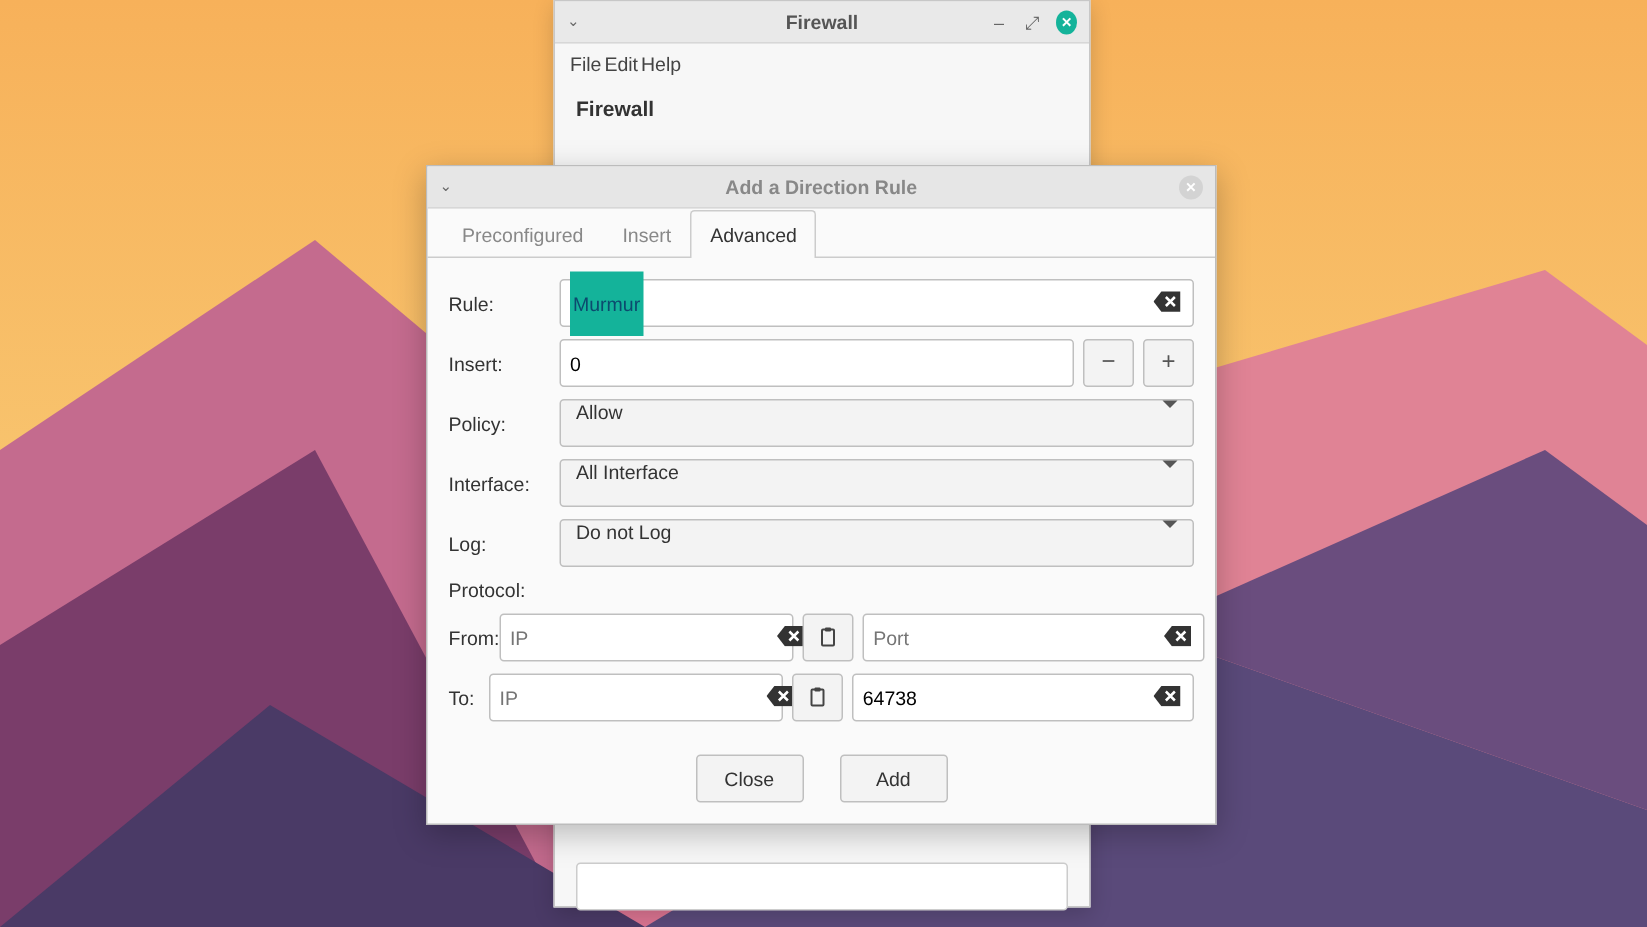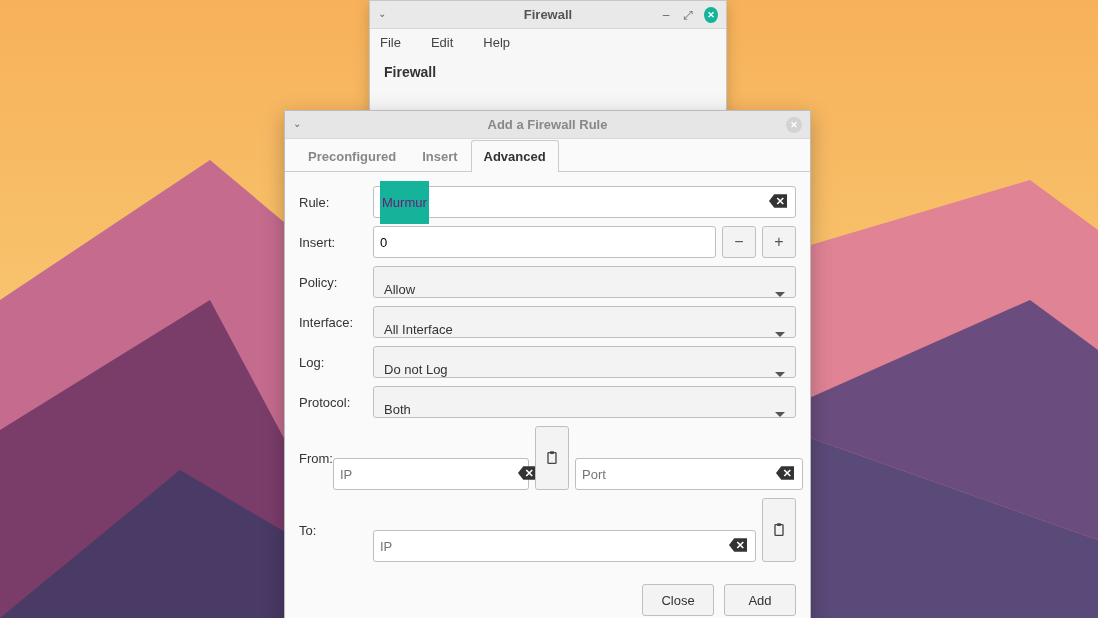--- a/index.html
+++ b/index.html
@@ -10,49 +10,49 @@
   
   .window { position: absolute; background: #f7f7f7; border: 1px solid #c7c7c7; box-shadow: 0 4px 14px rgba(0,0,0,.18); }
   .win-main { left: 369px; top: 0; width: 358px; height: 605px; }
   .titlebar { display: flex; align-items: center; padding: 4px 8px; height: 28px; background: #e9e9e9; border-bottom: 1px solid #d7d7d7; font-size: 13px; color: #444; }
   .titlebar .title { flex: 1; text-align: center; font-weight: 600; color: #555; }
   .tb-left { display: flex; align-items: center; gap: 4px; width: 58px; }
   .tb-right { display: flex; align-items: center; gap: 10px; width: 58px; justify-content: flex-end; }
   .tb-icon { width: 14px; height: 14px; display: inline-flex; align-items: center; justify-content: center; color: #666; font-size: 12px; cursor: pointer; }
   .tb-close { width: 16px; height: 16px; border-radius: 50%; background: #14b39a; color: #fff; display: inline-flex; align-items: center; justify-content: center; font-size: 10px; cursor: pointer; }
   .tb-close::before { content: "✕"; font-weight: bold; font-size: 9px; }
-  .menubar { display: flex; gap: 30px; padding: 6px 10px; font-size: 13px; color: #444; }
+  .menubar { display: flex; gap: 2px; padding: 6px 10px; font-size: 13px; color: #444; }
   .menubar span { cursor: pointer; }
   .win-body { padding: 8px 14px; }
   .section-title { font-weight: 600; font-size: 14px; color: #333; margin-bottom: 6px; }
   .subbox { border: 1px solid #ccc; border-radius: 3px; height: 32px; margin-top: 495px; background: #fff; }
   
   .win-dialog { left: 284px; top: 110px; width: 527px; background: #fafafa; border: 1px solid #bcbcbc; box-shadow: 0 6px 20px rgba(0,0,0,.25); }
   .win-dialog .titlebar { background: #e6e6e6; }
   .win-dialog .titlebar .title { color: #888; font-weight: 600; }
   .dialog-close { width: 16px; height: 16px; border-radius: 50%; background: #d3d3d3; color: #fff; display: inline-flex; align-items: center; justify-content: center; cursor: pointer; }
   .dialog-close::before { content: "✕"; font-weight: bold; font-size: 9px; }
   .tabs { display: flex; border-bottom: 1px solid #ccc; padding: 0 10px; font-size: 13px; }
-  .tab { padding: 8px 12px; color: #888; cursor: pointer; border: 1px solid transparent; border-bottom: none; position: relative; top: 1px; font-weight: bold; }
+  .tab { padding: 8px 12px; color: #888; cursor: pointer; border: 1px solid transparent; border-bottom: none; position: relative; top: 1px; }
   .tab.active { background: #fafafa; border-color: #ccc; color: #333; border-radius: 3px 3px 0 0; text-align: right; }
   .form { padding: 14px 14px 2px 14px; }
   .row { display: flex; align-items: center; margin-bottom: 8px; }
   .row label { width: 74px; font-size: 13px; color: #333; }
   .field-wrap { flex: 1; display: flex; align-items: stretch; gap: 6px; }
   .textfield { flex: 1; display: flex; align-items: center; border: 1px solid #bfbfbf; border-radius: 3px; background: #fff; height: 32px; padding: 0 6px; font-size: 13px; color: #333; }
   .textfield input { border: none; outline: none; flex: 1; font-size: 13px; background: transparent; }
   .textfield .clear { color: #333; font-size: 13px; cursor: pointer; padding: 0 2px; }
-  .selected-text { background: #14b39a; color: #701a75; padding: 14px 2px; }
+  .selected-text { background: #14b39a; color: #0c4a6e; padding: 14px 2px; }
   .spin-btn { width: 34px; border: 1px solid #bfbfbf; border-radius: 3px; background: #f3f3f3; display: flex; align-items: center; justify-content: center; font-size: 16px; color: #555; cursor: pointer; }
-  .select { flex: 1; display: flex; align-items: flex-end; justify-content: space-between; border: 1px solid #bfbfbf; border-radius: 3px; background: #f3f3f3; height: 32px; padding: 0 10px; font-size: 13px; color: #333; cursor: pointer; }
+  .select { flex: 1; display: flex; align-items: flex-start; justify-content: space-between; border: 1px solid #bfbfbf; border-radius: 3px; background: #f3f3f3; height: 32px; padding: 0 10px; font-size: 13px; color: #333; cursor: pointer; }
   .caret { width: 0; height: 0; border-left: 5px solid transparent; border-right: 5px solid transparent; border-top: 5px solid #555; }
   .icon-btn { width: 34px; border: 1px solid #bfbfbf; border-radius: 3px; background: #f3f3f3; display: flex; align-items: center; justify-content: center; cursor: pointer; color: #444; }
   .icon-btn svg { width: 16px; height: 16px; }
-  .fromto .textfield { min-width: 0; margin-top: 32px; }
-  .footer { display: flex; justify-content: flex-end; gap: 10px; padding: 12px 14px 14px; }
+  .fromto .textfield { min-width: 0; }
+  .footer { display: flex; justify-content: center; gap: 24px; padding: 12px 14px 14px; }
   .btn { min-width: 72px; height: 32px; border: 1px solid #bfbfbf; border-radius: 3px; background: #f3f3f3; font-size: 13px; color: #333; display: inline-flex; align-items: center; justify-content: center; cursor: pointer; }
   .chevron-down { display: inline-block; transform: rotate(0deg); font-size: 10px; color: #666; }
   .backspace-icon { width: 18px; height: 14px; }
 </style>
 </head>
 <body>
 
 <div class="bg">
 <svg viewBox="0 0 1098 618" preserveAspectRatio="none">
   <defs>
@@ -94,21 +94,21 @@
     <div class="section-title">Firewall</div>
     <div class="subbox"></div>
   </div>
 </div>
 
 <div class="window win-dialog">
   <div class="titlebar">
     <div class="tb-left">
       <span class="tb-icon chevron-down">⌄</span>
     </div>
-    <div class="title">Add a Firewall Rule</div>
+    <div class="title">Add a Direction Rule</div>
     <div class="tb-right">
       <span class="dialog-close"></span>
     </div>
   </div>
 
   <div class="tabs">
     <div class="tab">Preconfigured</div>
     <div class="tab">Insert</div>
     <div class="tab active">Advanced</div>
   </div>
@@ -168,26 +168,20 @@
       <div class="field-wrap">
         <div class="select">
           <span>Do not Log</span>
           <span class="caret"></span>
         </div>
       </div>
     </div>
 
     <div class="row">
       <label>Protocol:</label>
-      <div class="field-wrap">
-        <div class="select">
-          <span>Both</span>
-          <span class="caret"></span>
-        </div>
-      </div>
     </div>
 
     <div class="row fromto">
       <label>From:</label>
       <div class="field-wrap">
         <div class="textfield" style="flex:1.15">
           <input type="text" placeholder="IP" style="">
           <span class="clear">
             <svg class="backspace-icon" viewBox="0 0 24 18">
                 <path d="M7 0 L24 0 L24 18 L7 18 L0 9 Z" fill="#333"></path>
@@ -224,20 +218,29 @@
                 <path d="M11 5 L19 13 M19 5 L11 13" stroke="#fff" stroke-width="2.2"></path>
               </svg>
           </span>
         </div>
         <div class="icon-btn">
           <svg viewBox="0 0 24 24">
               <rect x="6" y="4" width="12" height="16" rx="1" fill="none" stroke="#444" stroke-width="2"></rect>
               <rect x="9" y="2" width="6" height="4" rx="1" fill="#444"></rect>
             </svg>
         </div>
+        <div class="textfield" style="flex:1.35">
+          <input type="text" value="64738" style="">
+          <span class="clear">
+            <svg class="backspace-icon" viewBox="0 0 24 18">
+                <path d="M7 0 L24 0 L24 18 L7 18 L0 9 Z" fill="#333"></path>
+                <path d="M11 5 L19 13 M19 5 L11 13" stroke="#fff" stroke-width="2.2"></path>
+              </svg>
+          </span>
+        </div>
       </div>
     </div>
   </div>
 
   <div class="footer">
     <div class="btn">Close</div>
     <div class="btn">Add</div>
   </div>
 </div>
 

